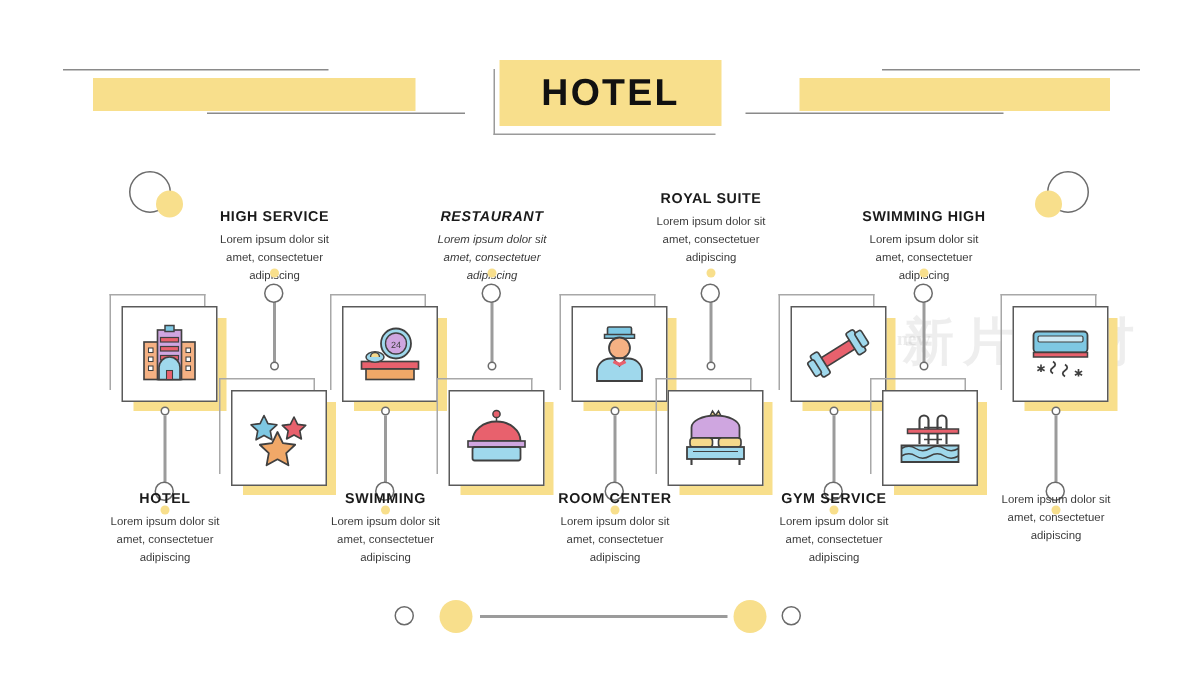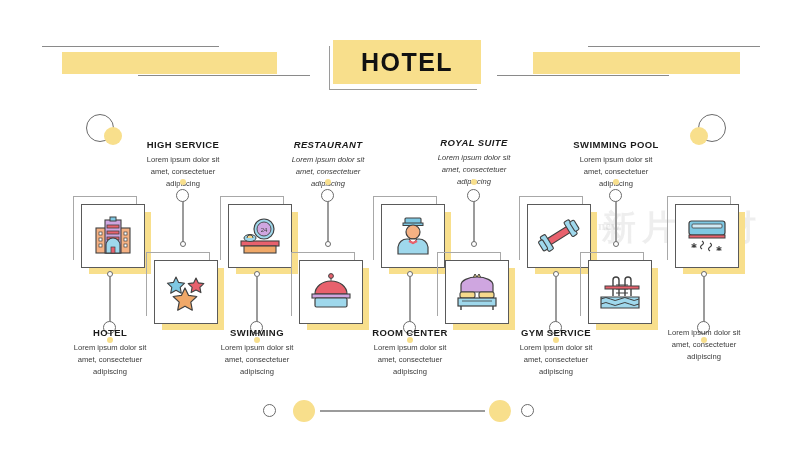--- a/index.html
+++ b/index.html
@@ -130,30 +130,30 @@
     </div>
   </div>
   <div class="txt" style="left:253px; top:139px;font-style:italic;">
     <div class="ttl">RESTAURANT</div>
     <div class="body">
       <div>Lorem ipsum dolor sit</div>
       <div>amet, consectetuer</div>
       <div>adipiscing</div>
     </div>
   </div>
-  <div class="txt" style="left:399px; top:137px;font-style:italic;">
+  <div class="txt" style="left:399px; top:127px;">
     <div class="ttl">ROYAL SUITE</div>
     <div class="body">
       <div>Lorem ipsum dolor sit</div>
       <div>amet, consectetuer</div>
       <div>adipiscing</div>
     </div>
   </div>
   <div class="txt" style="left:541px; top:139px;">
-    <div class="ttl">SWIMMING POOL</div>
+    <div class="ttl">SWIMMING HIGH</div>
     <div class="body">
       <div>Lorem ipsum dolor sit</div>
       <div>amet, consectetuer</div>
       <div>adipiscing</div>
     </div>
   </div>
 
   <div class="conn" style="left:176px; top:179px; height:72px;">
     <div class="y-dot" style="top:0;"></div>
     <div class="line" style="top:12px; height:52px;"></div>

